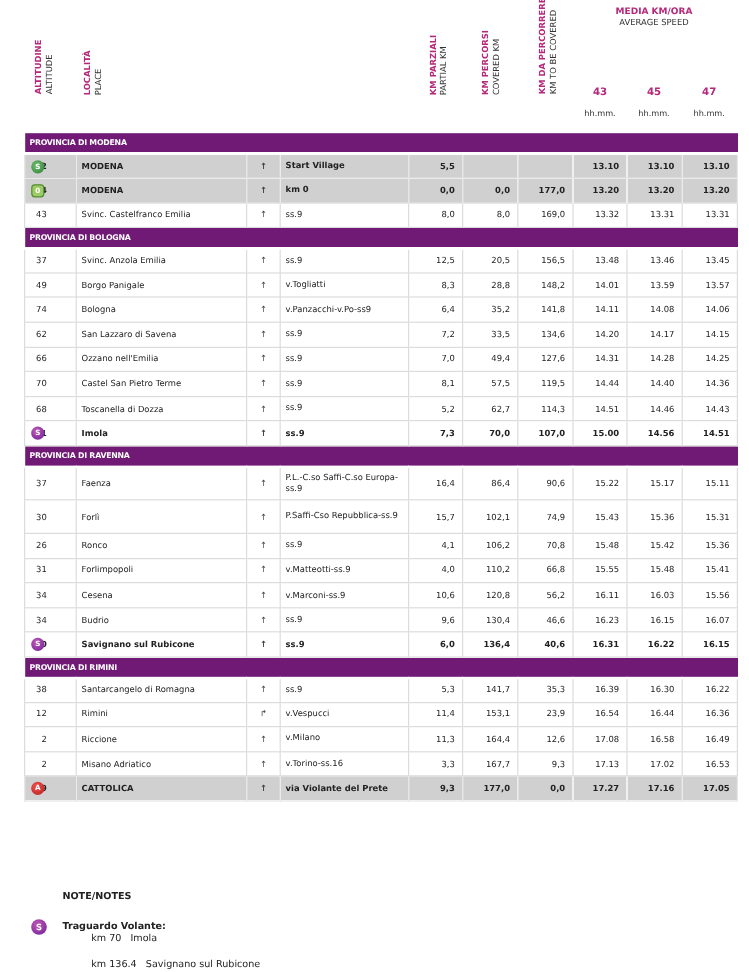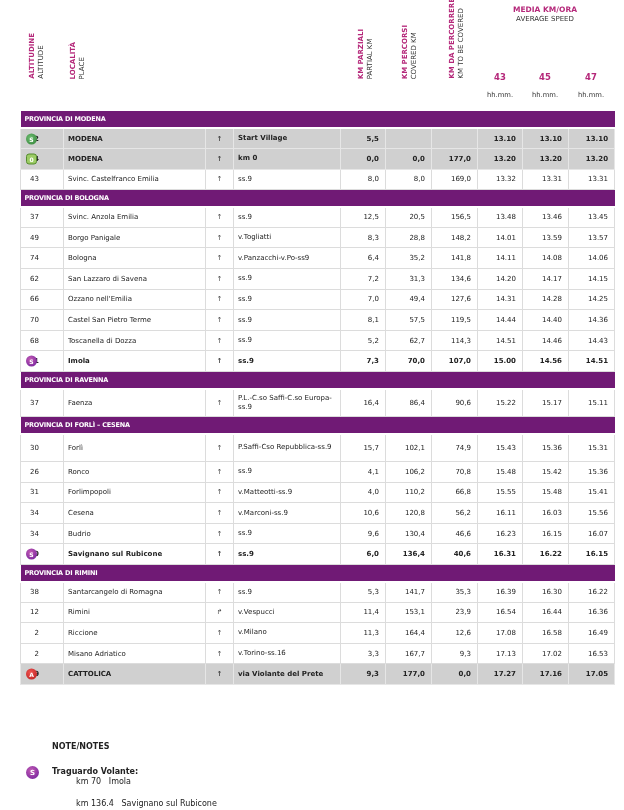--- a/index.html
+++ b/index.html
@@ -173,21 +173,21 @@
         <td class="num"><span>14.11</span></td>
         <td class="num"><span>14.08</span></td>
         <td class="num"><span>14.06</span></td>
       </tr>
       <tr>
         <td class="alt"><span>62</span></td>
         <td><span>San Lazzaro di Savena</span></td>
         <td class="dir"><span>↑</span></td>
         <td class="road"><span>ss.9</span></td>
         <td class="num"><span>7,2</span></td>
-        <td class="num"><span>31,3</span></td>
+        <td class="num"><span>33,5</span></td>
         <td class="num"><span>134,6</span></td>
         <td class="num"><span>14.20</span></td>
         <td class="num"><span>14.17</span></td>
         <td class="num"><span>14.15</span></td>
       </tr>
       <tr>
         <td class="alt"><span>66</span></td>
         <td><span>Ozzano nell'Emilia</span></td>
         <td class="dir"><span>↑</span></td>
         <td class="road"><span>ss.9</span></td>
@@ -241,23 +241,20 @@
         <td class="alt"><span>37</span></td>
         <td><span>Faenza</span></td>
         <td class="dir"><span>↑</span></td>
         <td class="road"><span>P.L.-C.so Saffi-C.so Europa-ss.9</span></td>
         <td class="num"><span>16,4</span></td>
         <td class="num"><span>86,4</span></td>
         <td class="num"><span>90,6</span></td>
         <td class="num"><span>15.22</span></td>
         <td class="num"><span>15.17</span></td>
         <td class="num"><span>15.11</span></td>
-      </tr>
-      <tr class="prov">
-        <td colspan="10">PROVINCIA DI FORLÌ – CESENA</td>
       </tr>
       <tr class="tall">
         <td class="alt"><span>30</span></td>
         <td><span>Forlì</span></td>
         <td class="dir"><span>↑</span></td>
         <td class="road"><span>P.Saffi-Cso Repubblica-ss.9</span></td>
         <td class="num"><span>15,7</span></td>
         <td class="num"><span>102,1</span></td>
         <td class="num"><span>74,9</span></td>
         <td class="num"><span>15.43</span></td>

